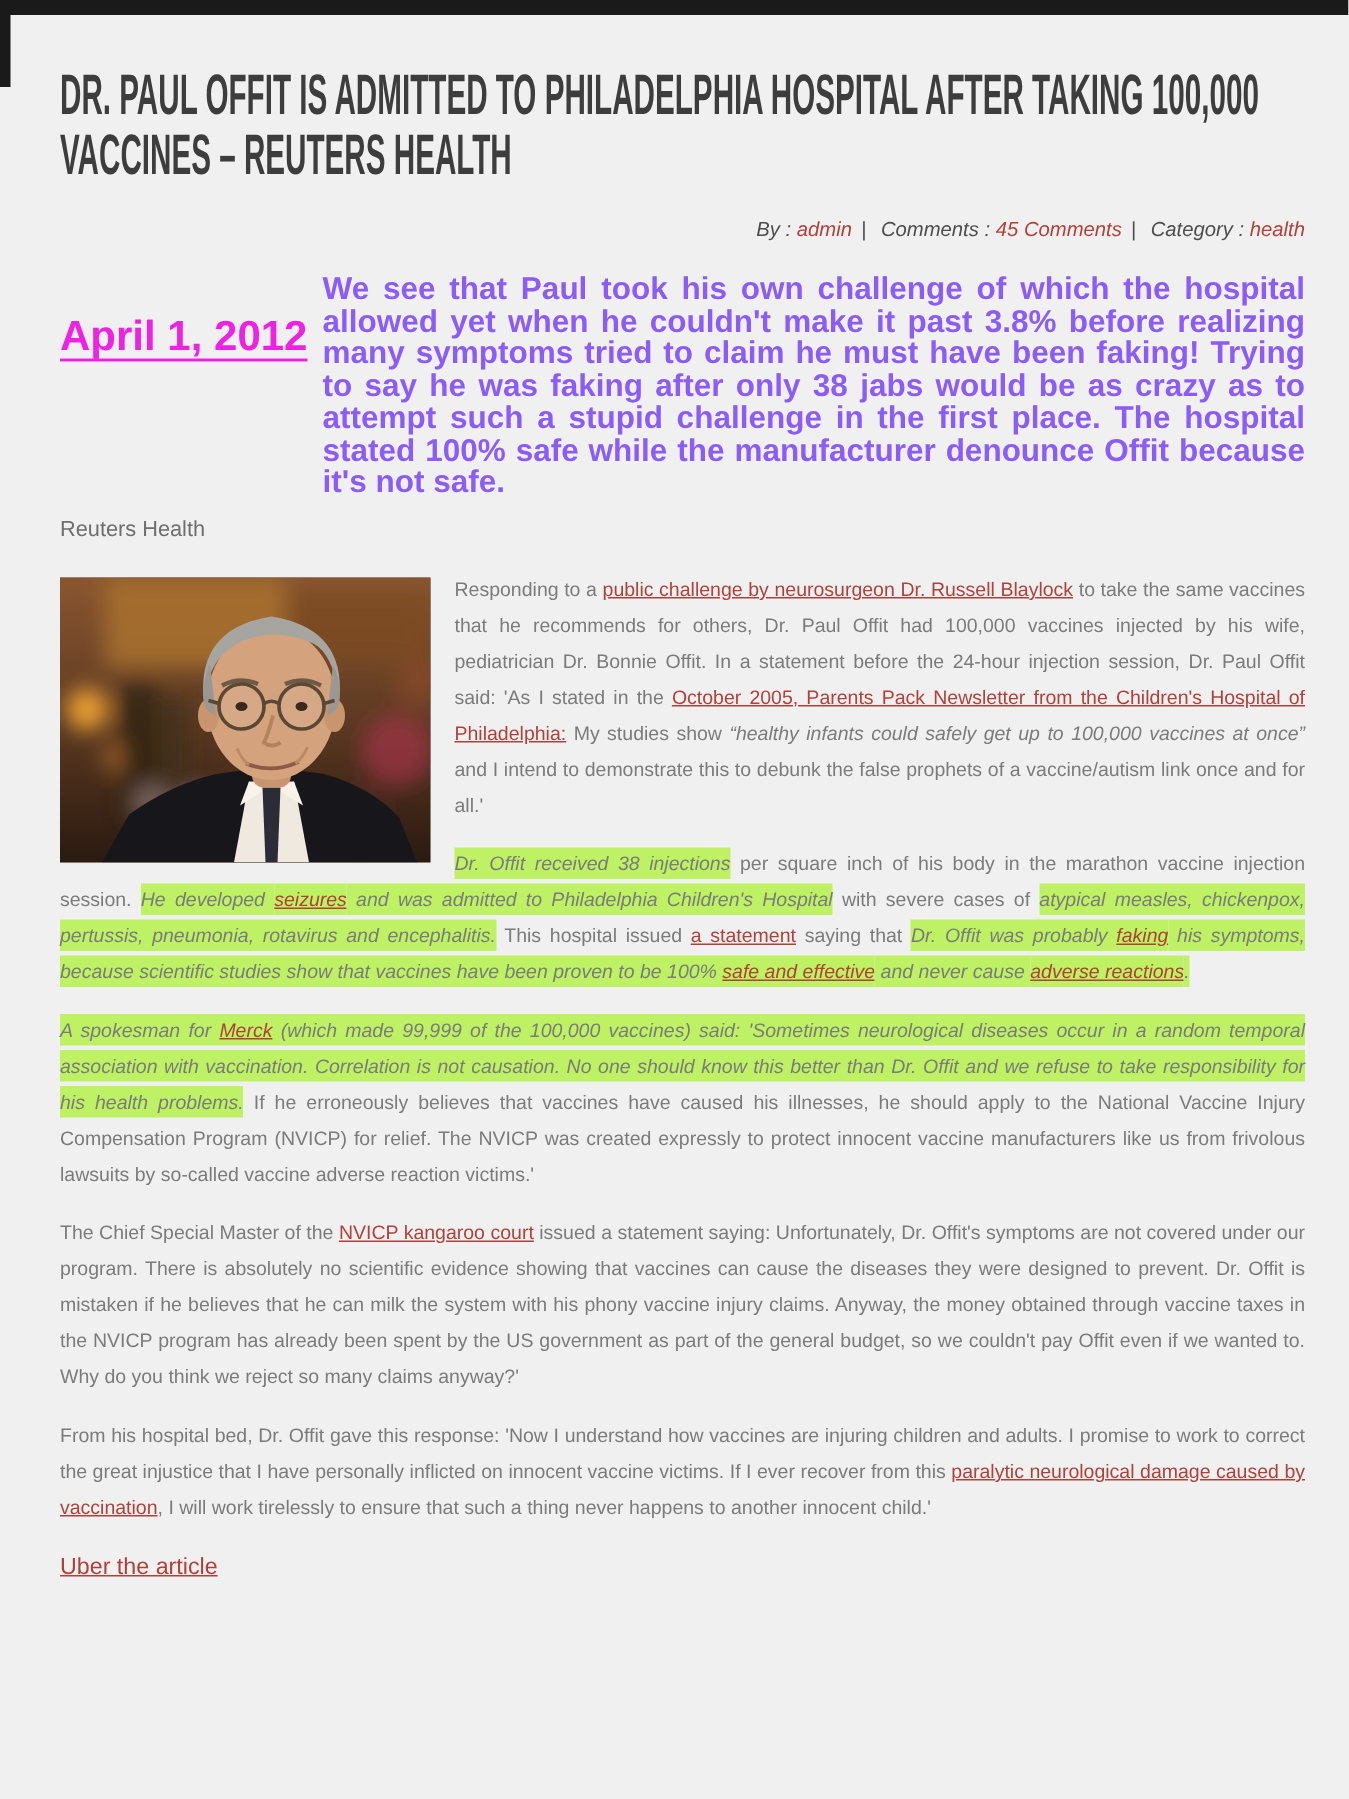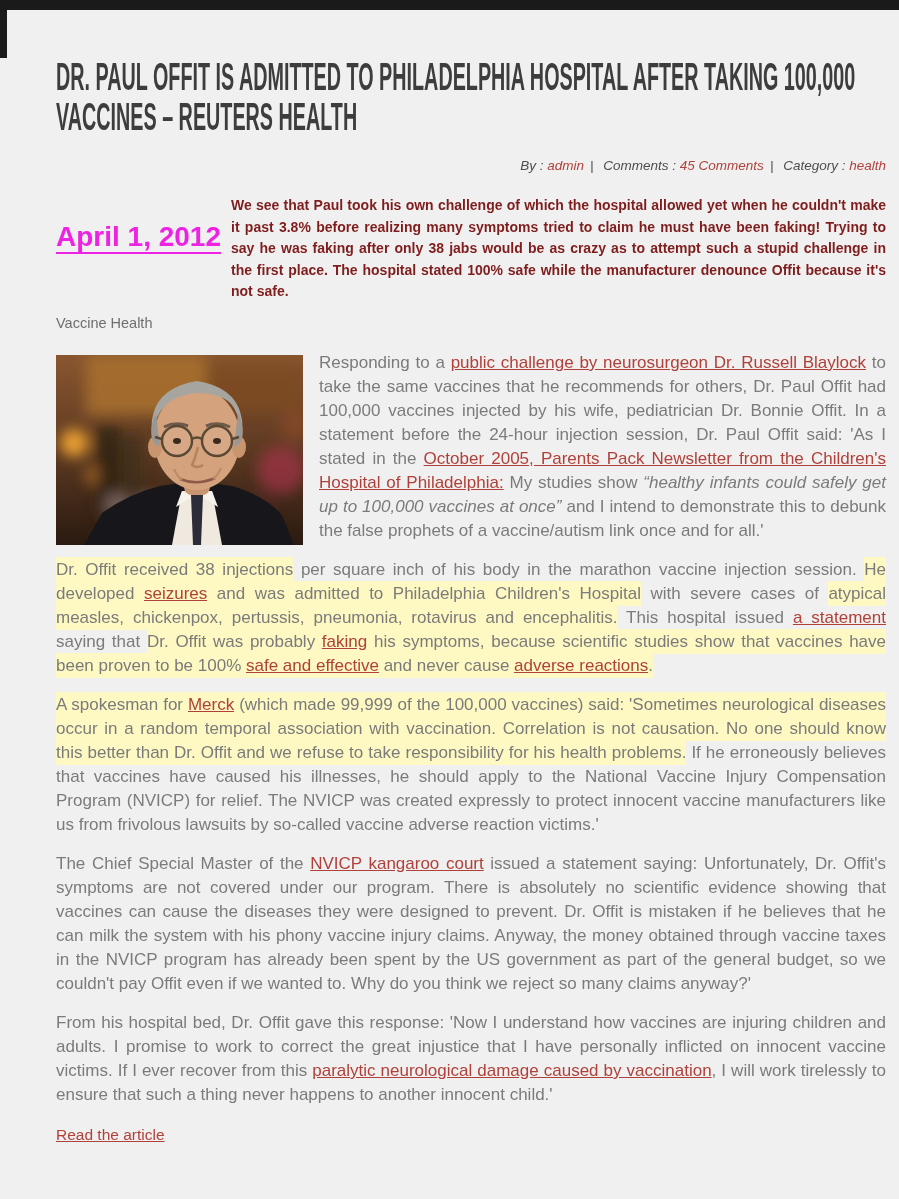--- a/index.html
+++ b/index.html
@@ -5,21 +5,21 @@
   html,body{margin:0;padding:0;}
   body{
     width:899px;height:1199px;
     background:#f0f0f0;
     font-family:"Liberation Sans", sans-serif;
     position:relative;
     overflow:hidden;
   }
   .top-bar{position:absolute;top:0;left:0;width:899px;height:10px;background:#1a1a1a;}
   .left-notch{position:absolute;top:0;left:0;width:7px;height:58px;background:#1a1a1a;}
-  .content{margin:0 29px 0 56px;width:830px;padding-top:23px;}
+  .content{margin:0 29px 0 40px;width:830px;padding-top:10px;}
 
   
   .headline{margin-top:34px;color:#3d3d3d;}
   .headline-line{
     display:block;white-space:nowrap;
     font-weight:700;font-size:38px;line-height:40px;
     letter-spacing:0px;
     transform:scaleX(0.52);transform-origin:0 50%;
   }
 
@@ -29,29 +29,29 @@
   .byline .sep{margin:0 6px;color:#4d4d4d;}
 
   
   .intro-row{display:flex;margin-top:22px;}
   .date-col{width:175px;flex:0 0 175px;padding-top:26px;}
   .date-link{
     font-size:28px;font-weight:700;color:#ee22e3;
     text-decoration:underline;text-underline-offset:6px;text-decoration-thickness:2px;text-align:center;
   }
   .note-col{
-    flex:1;color:#7f1d1d;font-weight:700;
-    font-size:14px;line-height:21.5px;text-align:justify;
+    flex:1;color:#8b5cf6;font-weight:700;
+    font-size:21px;line-height:21.5px;text-align:justify;
   }
   .source-line{margin-top:12px;font-size:14.5px;color:#6e6e6e;}
 
   
-  .article-body{margin-top:20px;font-size:17px;line-height:24px;color:#7b7b7b;text-align:justify;}
+  .article-body{margin-top:20px;font-size:13px;line-height:24px;color:#7b7b7b;text-align:justify;}
   .article-body p{margin:0 0 15px 0;}
-  .hl{background:#fef9c3;padding:3px 0;box-decoration-break:clone;-webkit-box-decoration-break:clone;}
+  .hl{background:#bef264;padding:3px 0;box-decoration-break:clone;font-style:italic;-webkit-box-decoration-break:clone;}
   a.link{color:#b0413a;text-decoration:underline;}
   .em{font-style:italic;}
   .photo-float{
     float:left;width:247px;height:190px;
     margin:4px 16px 10px 0;
     background:#3a2416;overflow:hidden;
   }
   .read-link{display:inline-block;margin:4px 0 14px 0;font-size:15.5px;}
   .outro{font-weight:700;color:#565656;font-size:15.5px;margin-top:8px;}
 </style>
@@ -77,21 +77,21 @@
     <a href="#">health</a>
   </div>
 
   <div class="intro-row">
     <div class="date-col">
       <a href="#" class="date-link">April 1, 2012</a>
     </div>
     <div class="note-col">We see that Paul took his own challenge of which the hospital allowed yet when he couldn't make it past 3.8% before realizing many symptoms tried to claim he must have been faking! Trying to say he was faking after only 38 jabs would be as crazy as to attempt such a stupid challenge in the first place. The hospital stated 100% safe while the manufacturer denounce Offit because it's not safe.</div>
   </div>
 
-  <div class="source-line">Vaccine Health</div>
+  <div class="source-line">Reuters Health</div>
 
   <div class="article-body" id="article-body">
     <div class="photo-float">
       <svg width="247" height="190" viewBox="0 0 247 190" xmlns="http://www.w3.org/2000/svg">
         <defs>
           <linearGradient id="bgg" x1="0" y1="0" x2="0" y2="1">
             <stop offset="0" stop-color="#8a5630"></stop>
             <stop offset="0.5" stop-color="#5d3a22"></stop>
             <stop offset="1" stop-color="#2a1a10"></stop>
           </linearGradient>
@@ -158,16 +158,16 @@
       </svg>
     </div>
 
   <p><span class="">Responding to a </span><a href="#" class="link">public challenge by neurosurgeon Dr. Russell Blaylock</a><span class=""> to take the same vaccines that he recommends for others, Dr. Paul Offit had 100,000 vaccines injected by his wife, pediatrician Dr. Bonnie Offit. In a statement before the 24-hour injection session, Dr. Paul Offit said: 'As I stated in the </span><a href="#" class="link">October 2005, Parents Pack Newsletter from the Children's Hospital of Philadelphia:</a><span class=""> My studies show </span><span class="em">“healthy infants could safely get up to 100,000 vaccines at once”</span><span class=""> and I intend to demonstrate this to debunk the false prophets of a vaccine/autism link once and for all.'</span></p>
       <p><span class="hl">Dr. Offit received 38 injections</span><span class=""> per square inch of his body in the marathon vaccine injection session. </span><span class="hl">He developed </span><a href="#" class="link hl">seizures</a><span class="hl"> and was admitted to Philadelphia Children's Hospital</span><span class=""> with severe cases of </span><span class="hl">atypical measles, chickenpox, pertussis, pneumonia, rotavirus and encephalitis.</span><span class=""> This hospital issued </span><a href="#" class="link">a statement</a><span class=""> saying that </span><span class="hl">Dr. Offit was probably </span><a href="#" class="link hl">faking</a><span class="hl"> his symptoms, because scientific studies show that vaccines have been proven to be 100% </span><a href="#" class="link hl">safe and effective</a><span class="hl"> and never cause </span><a href="#" class="link hl">adverse reactions</a><span class="hl">.</span></p>
       <p><span class="hl">A spokesman for </span><a href="#" class="link hl">Merck</a><span class="hl"> (which made 99,999 of the 100,000 vaccines) said: 'Sometimes neurological diseases occur in a random temporal association with vaccination. Correlation is not causation. No one should know this better than Dr. Offit and we refuse to take responsibility for his health problems.</span><span class=""> If he erroneously believes that vaccines have caused his illnesses, he should apply to the National Vaccine Injury Compensation Program (NVICP) for relief. The NVICP was created expressly to protect innocent vaccine manufacturers like us from frivolous lawsuits by so-called vaccine adverse reaction victims.'</span></p>
       <p><span class="">The Chief Special Master of the </span><a href="#" class="link">NVICP kangaroo court</a><span class=""> issued a statement saying:  Unfortunately, Dr. Offit's symptoms are not covered under our program. There is absolutely no scientific evidence showing that vaccines can cause the diseases they were designed to prevent. Dr. Offit is mistaken if he believes that he can milk the system with his phony vaccine injury claims. Anyway, the money obtained through vaccine taxes in the NVICP program has already been spent by the US government as part of the general budget, so we couldn't pay Offit even if we wanted to. Why do you think we reject so many claims anyway?'</span></p>
       <p><span class="">From his hospital bed, Dr. Offit gave this response: 'Now I understand how vaccines are injuring children and adults. I promise to work to correct the great injustice that I have personally inflicted on innocent vaccine victims. If I ever recover from this </span><a href="#" class="link">paralytic neurological damage caused by vaccination</a><span class="">, I will work tirelessly to ensure that such a thing never happens to another innocent child.'</span></p>
     </div>
 
-  <a href="#" class="link read-link">Read the article</a>
+  <a href="#" class="link read-link">Uber the article</a>
 
 
 </div>
 
 </body></html>

